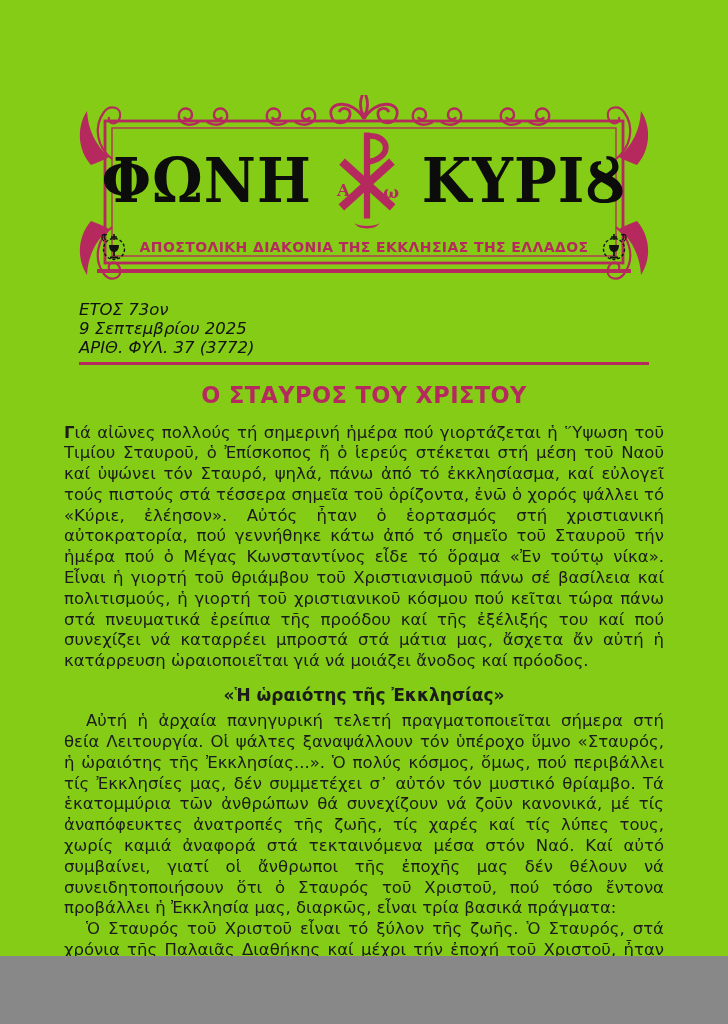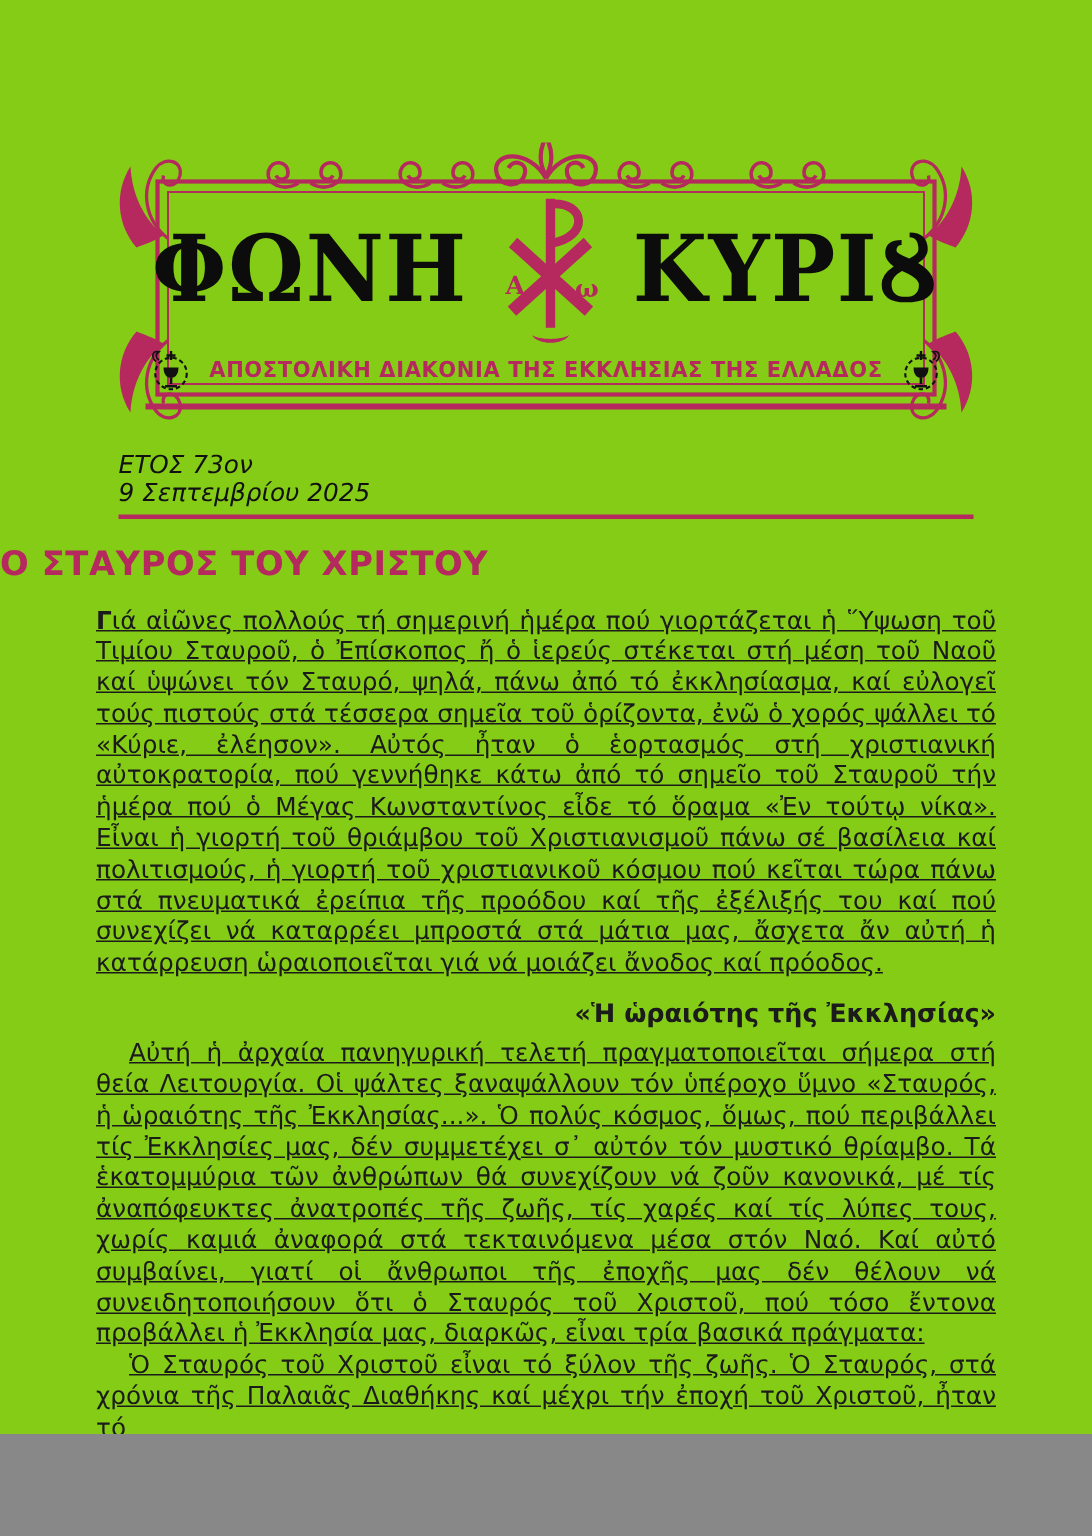--- a/index.html
+++ b/index.html
@@ -31,28 +31,28 @@
     transform:scaleY(1.05); white-space:nowrap;
   }
   
   .issue-line {
     width:570px; margin:13px auto 0; display:flex; justify-content:space-between;
     font-style:italic; font-size:16.5px; color:#111;flex-direction:column;
   }
   .rule { width:570px; height:2.5px; background:var(--accent); margin:5px auto 0; }
   
   .article-title {
-    margin-top:17px; color:var(--accent);
+    margin-top:17px; text-align:center; color:var(--accent);
     font-weight:bold; font-size:22.5px; letter-spacing:0.4px;
   }
   .article-body { width:600px; margin:15px auto 0; font-size:16.5px; line-height:1.26; text-align:justify; }
-  .article-body p { margin:0;text-decoration:underline; }
+  .article-body p { margin:0; }
   .lead-initial { font-weight:bold; }
   .indent { text-indent:22px; }
-  .section-heading { font-weight:bold; font-size:17px; margin:13px 0 5px; text-align:right; }
+  .section-heading { font-weight:bold; font-size:17px; margin:13px 0 5px; text-align:center; }
 </style>
 </head>
 <body>
 
 <div class="page">
 
   <div class="masthead">
 
     <svg class="frame-svg" width="578" height="192" viewBox="0 0 578 192" fill="none">
       <defs>
@@ -123,20 +123,21 @@
         <path d="M9,14 h10 c0,4.4 -2.2,7 -5,7 c-2.8,0 -5,-2.6 -5,-7 z" fill="#111"></path>
         <path d="M14,21 v4 M10,26.5 h8" stroke="#111" stroke-width="1.8"></path>
         <path d="M24,10 C27.5,7 26.5,2.5 22,3.5 C25,5.5 24,8 22,9" stroke="#111" stroke-width="1.1" fill="none"></path>
       </svg>
     </div>
   </div>
 
   <div class="issue-line">
     <span>ΕΤΟΣ 73ον</span>
     <span>9 Σεπτεμβρίου 2025</span>
+    <span>ΑΡΙΘ. ΦΥΛ. 37 (3772)</span>
   </div>
   <div class="rule"></div>
 
   <h1 class="article-title">Ο ΣΤΑΥΡΟΣ ΤΟΥ ΧΡΙΣΤΟΥ</h1>
 
   <div class="article-body">
     <p><span class="lead-initial">Γ</span><span>ιά αἰῶνες πολλούς τή σημερινή ἡμέρα πού γιορτάζεται ἡ ῞Υψωση τοῦ Τιμίου Σταυροῦ, ὁ Ἐπίσκοπος ἤ ὁ ἱερεύς στέκεται στή μέση τοῦ Ναοῦ καί ὑψώνει τόν Σταυρό, ψηλά, πάνω ἀπό τό ἐκκλησίασμα, καί εὐλογεῖ τούς πιστούς στά τέσσερα σημεῖα τοῦ ὁρίζοντα, ἐνῶ ὁ χορός ψάλλει τό «Κύριε, ἐλέησον». Αὐτός ἦταν ὁ ἑορτασμός στή χριστιανική αὐτοκρατορία, πού γεννήθηκε κάτω ἀπό τό σημεῖο τοῦ Σταυροῦ τήν ἡμέρα πού ὁ Μέγας Κωνσταντίνος εἶδε τό ὅραμα «Ἐν τούτῳ νίκα». Εἶναι ἡ γιορτή τοῦ θριάμβου τοῦ Χριστιανισμοῦ πάνω σέ βασίλεια καί πολιτισμούς, ἡ γιορτή τοῦ χριστιανικοῦ κόσμου πού κεῖται τώρα πάνω στά πνευματικά ἐρείπια τῆς προόδου καί τῆς ἐξέλιξής του καί πού συνεχίζει νά καταρρέει μπροστά στά μάτια μας, ἄσχετα ἄν αὐτή ἡ κατάρρευση ὡραιοποιεῖται γιά νά μοιάζει ἄνοδος καί πρόοδος.</span></p>
 
     <h3 class="section-heading">«Ἡ ὡραιότης τῆς Ἐκκλησίας»</h3>
 

